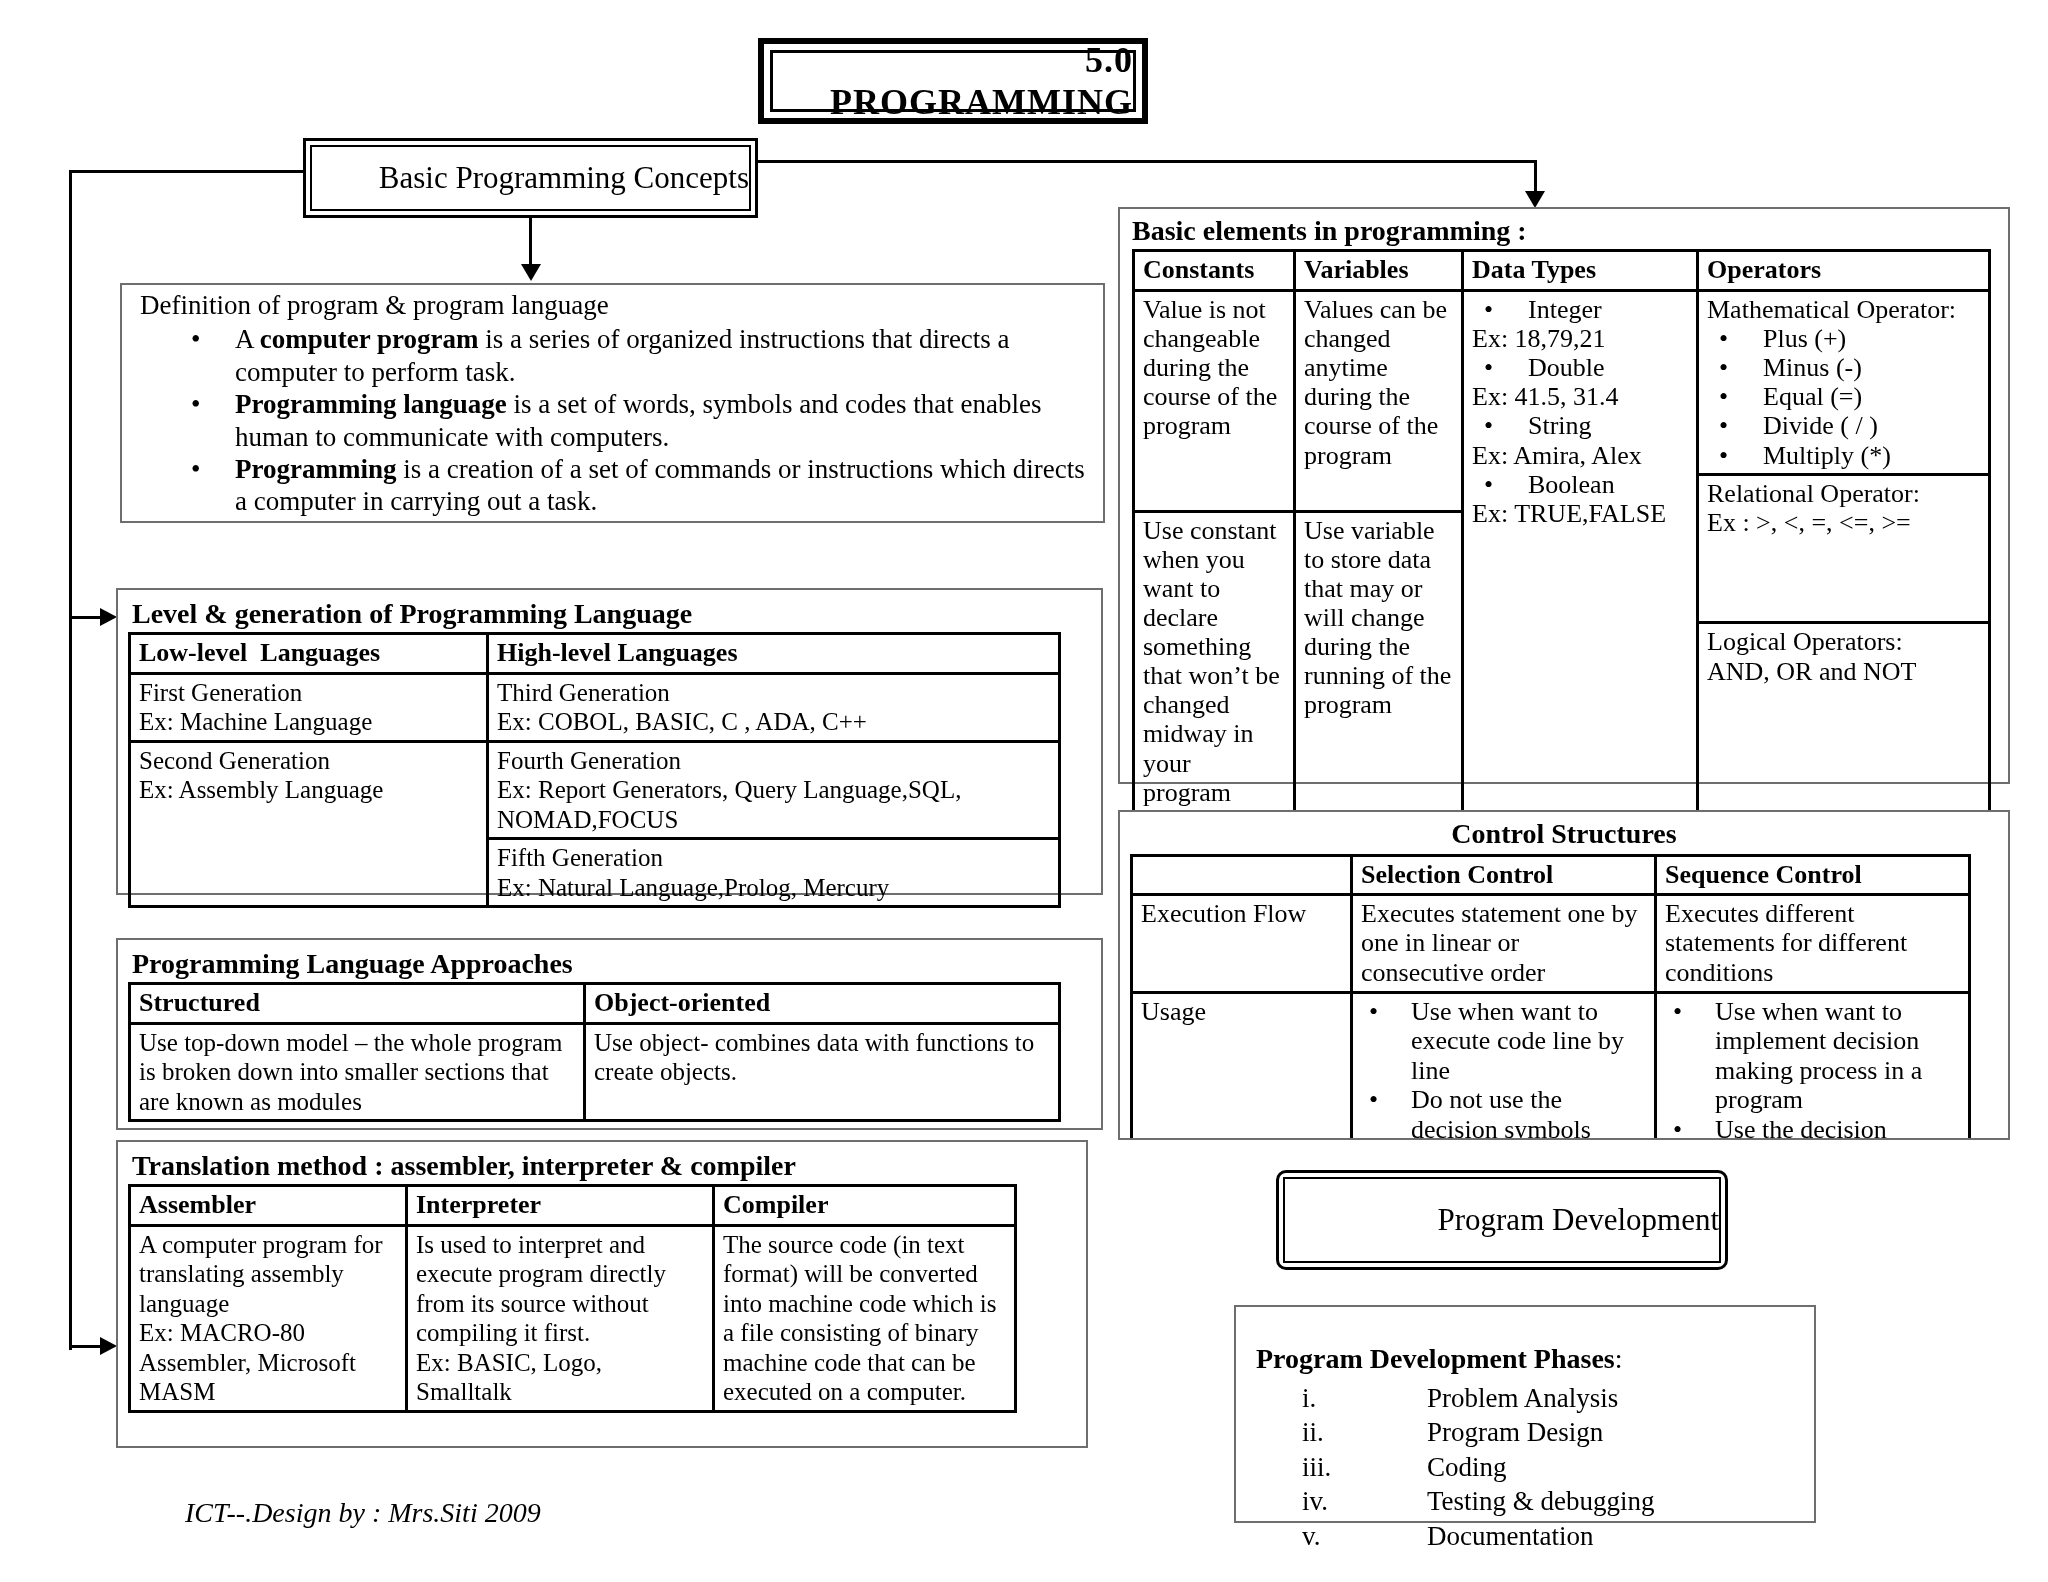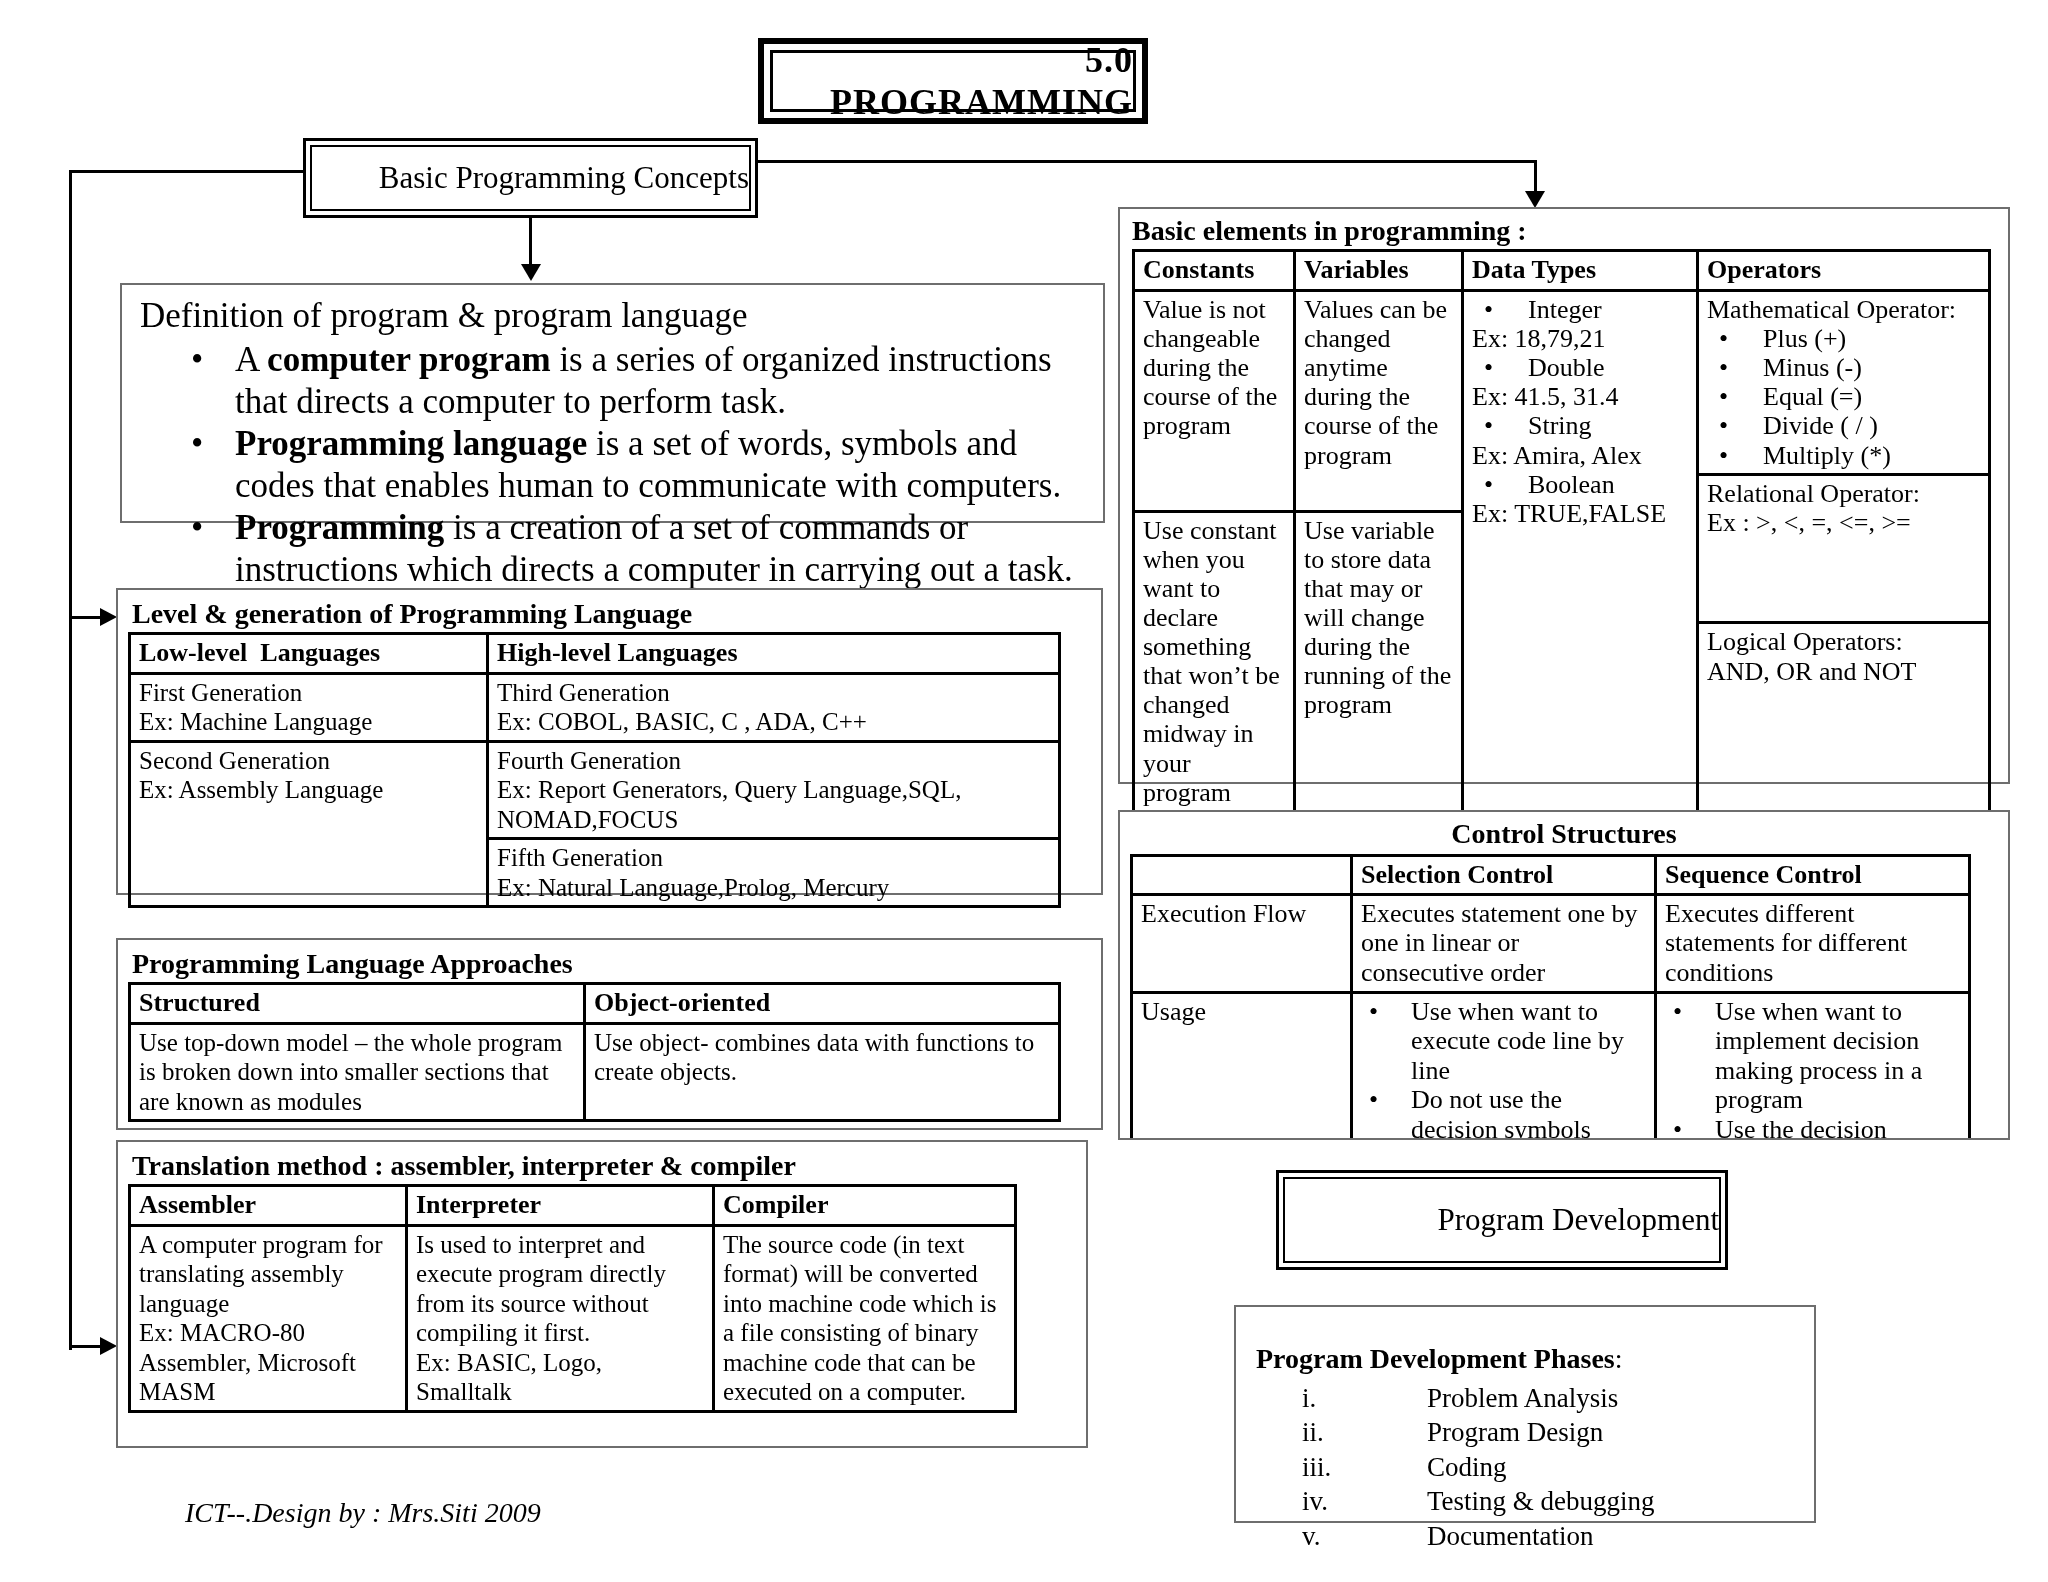--- a/index.html
+++ b/index.html
@@ -27,21 +27,21 @@
   table.grid{border-collapse:collapse;table-layout:fixed;font-size:25px;line-height:1.18;}
   table.grid th,table.grid td{border:3px solid #000;padding:3px 8px;vertical-align:top;text-align:left;font-weight:normal;}
   table.grid th{font-weight:bold;font-size:26px;}
   [data-bind]{white-space:pre-wrap;}
   
   table.elem{font-size:26px;line-height:1.12;}
   table.elem td{overflow:hidden;}
   
   table.ctrl{font-size:26px;line-height:1.14;}
   
-  .def-box{padding:10px 18px;font-size:35px;line-height:1.2;}
+  .def-box{padding:4px 18px;font-size:27px;line-height:1.2;}
   .def-heading{margin-bottom:2px;}
   
   .ln{position:relative;}
   .ln.bl{padding-left:var(--btx,56px);}
   .ln .bu{position:absolute;left:var(--bux,10px);top:0;}
   .ln .bu::before{content:"\2022";}
   .b{font-weight:bold;}
   .def-lines{--bux:51px;--btx:95px;}
   .types-cell,.math-cell{--bux:12px;--btx:56px;}
   .usage-cell{--bux:8px;--btx:50px;}
@@ -246,21 +246,21 @@
           </td>
       <td class="usage-cell">
             <div class="ln bl"><span class="bu"></span><span>Use when want to implement decision making process in a program</span></div>
             <div class="ln bl"><span class="bu"></span><span>Use the decision symbols</span></div>
           </td>
     </tr>
   </tbody>
     </table>
 </div>
 
-<div class="abs dbl2-outer" style="left:1276px;top:1170px;width:452px;height:100px;">
+<div class="abs dbl2-outer" style="left:1276px;top:1170px;width:452px;height:100px;border-radius:10px;">
   <div class="dbl2-inner">
       <span class="node-title" data-bind="development.box_label">Program Development</span>
     </div>
 </div>
 
 <div class="abs section phases-box" style="left:1234px;top:1305px;width:582px;height:218px;">
   <div class="ph-heading"><span class="b" data-bind="development.phases_heading">Program Development Phases</span><span data-bind="development.phases_heading_suffix">:</span></div>
   <div class="ph-row">
       <span class="ph-num" data-bind="development.phases.0.num">i.</span>
       <span data-bind="development.phases.0.text">Problem Analysis</span>

